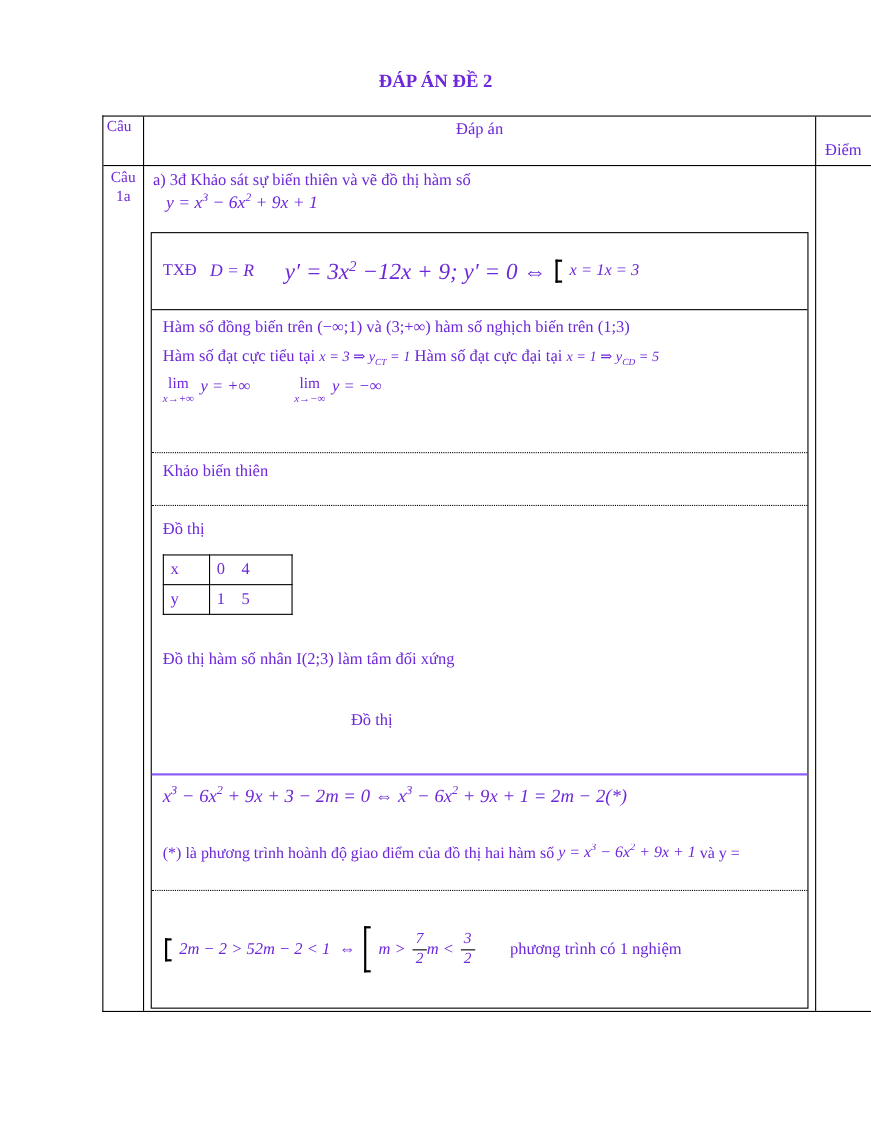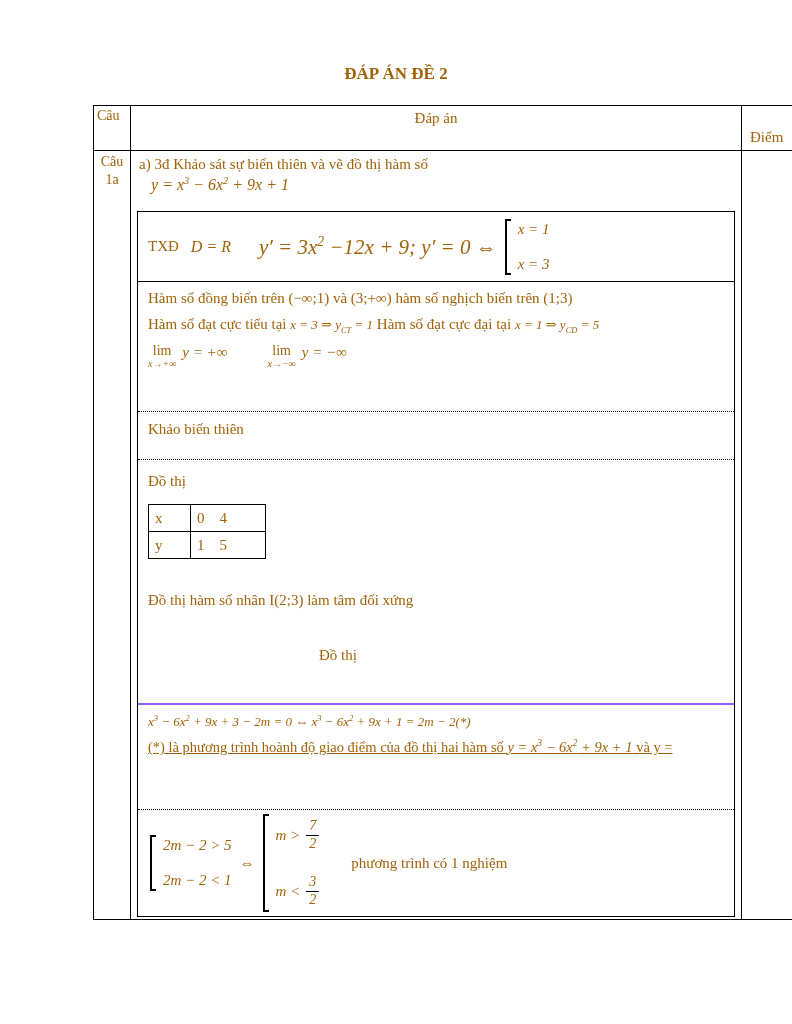--- a/index.html
+++ b/index.html
@@ -1,19 +1,19 @@
 <!DOCTYPE html>
 <html><head>
 <meta charset="utf-8">
 <style>
   * { margin:0; padding:0; box-sizing:border-box; }
   html,body { background:#fff; }
   .page {
     position:relative; width:792px; height:1024px; background:#ffffff;
-    font-family:"Liberation Serif","DejaVu Serif",serif; color:#a16207; font-size:15px;
+    font-family:"Liberation Serif","DejaVu Serif",serif; color:#6d28d9; font-size:15px;
     overflow:hidden;
   }
   .doc-title { position:absolute; top:64px; left:0; width:100%; text-align:center; font-weight:bold; font-size:17px; }
 
   .answer-table { position:absolute; left:93px; top:105px; width:699px; height:815px;
     border:1px solid #000; border-right:none; display:flex; flex-direction:column; }
   .thead { display:flex; height:45px; border-bottom:1px solid #000; }
   .tbody { display:flex; flex:1; min-height:0; }
   .col-cau { width:37px; border-right:1px solid #000; flex-shrink:0; }
   .col-dapan { flex:1; min-width:0; }
@@ -32,21 +32,21 @@
   .inner-box { margin:0 6px; height:706px; border:1px solid #000; display:flex; flex-direction:column; }
   .sec { padding-left:10px; }
 
   .sec-txd { height:70px; border-bottom:1px solid #000; display:flex; align-items:center; }
   .txd-label { margin-right:12px; }
   .domain { font-size:16px; margin-right:28px; }
   .deriv { margin-right:8px; font-size:21px; }
 
   .cases { display:inline-flex; align-items:stretch; }
   .bracket { width:6px; border-left:2px solid #000; border-top:2px solid #000; border-bottom:2px solid #000; margin-right:7px; flex-shrink:0; }
-  .case-lines { display:flex; flex-direction:column; justify-content:space-between; row-gap:18px; padding:2px 0;align-items:flex-end; }
+  .case-lines { display:flex; flex-direction:row; justify-content:space-between; row-gap:18px; padding:2px 0;align-items:flex-end; }
 
   .sec-behavior { height:130px; border-bottom:1px dotted #000; padding-top:8px; }
   .bline { margin-bottom:9px; }
   .small-math { font-size:13px; }
   .limits { display:flex; align-items:flex-start; margin-top:6px; }
   .lim-group { display:inline-flex; align-items:flex-start; margin-right:40px; }
   .lim { display:inline-flex; flex-direction:column; align-items:center; margin-right:6px; }
   .lim-word { font-size:14px; line-height:1; }
   .lim-sub { font-size:10px; line-height:1; margin-top:1px; font-style:italic; }
 
@@ -54,22 +54,22 @@
 
   .sec-dothi { height:245px; border-bottom:2px solid #8b5cf6; padding-top:13px; }
   .xy-table { border-collapse:collapse; margin-top:14px; font-size:15px; }
   .xy-table td { border:1px solid #000; padding:2px 6px; height:27px; }
   .xy-table td.head { width:42px; }
   .xy-table td.pre { white-space:pre; width:75px; }
   .note { margin-top:33px; }
   .caption { margin-top:38px; margin-left:171px; }
 
   .sec-eq { height:105px; border-bottom:1px dotted #000; padding-top:8px; }
-  .eqline { margin-bottom:8px; font-size:13px; white-space:nowrap; }
-  .eqtext { margin-bottom:27px; font-size:14.5px; white-space:nowrap; overflow:hidden;text-decoration:underline; }
+  .eqline { margin-bottom:33px; font-size:17px; white-space:nowrap; }
+  .eqtext { margin-bottom:27px; font-size:14.5px; white-space:nowrap; overflow:hidden; }
 
   .sec-final { flex:1; display:flex; align-items:center; padding-left:12px; }
   .fcase { display:inline-flex; align-items:center; height:38px; }
   .frac { display:inline-flex; flex-direction:column; align-items:center; line-height:1.15; margin-left:6px; font-size:14px; }
   .frac .den { border-top:1px solid #000; padding:0 3px; }
   .frac .num { padding:0 3px; }
   .arrow { margin:0 8px; }
   .conclusion { margin-left:32px; }
 </style>
 </head>

